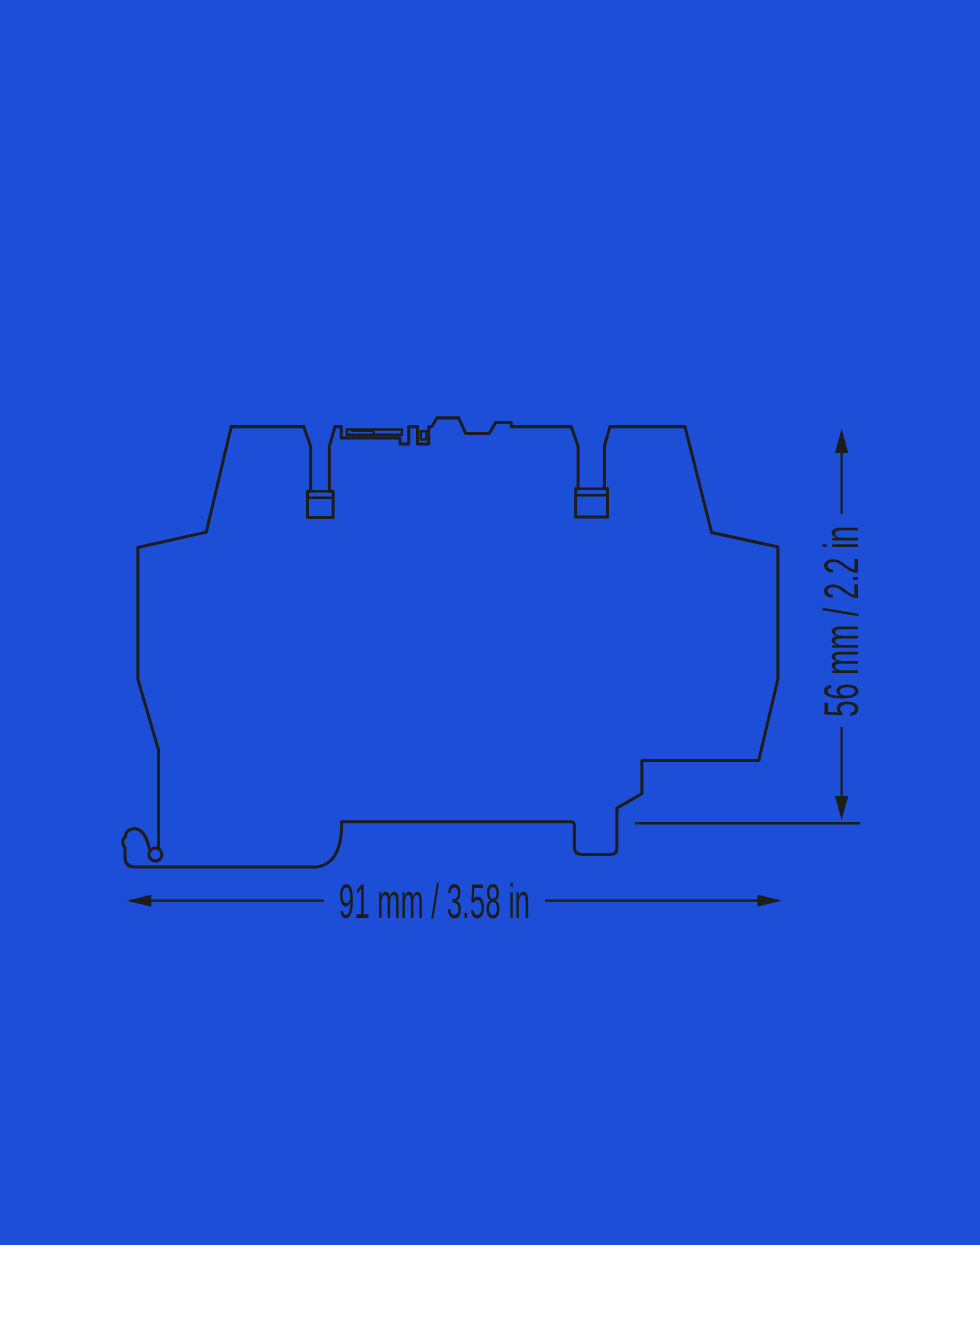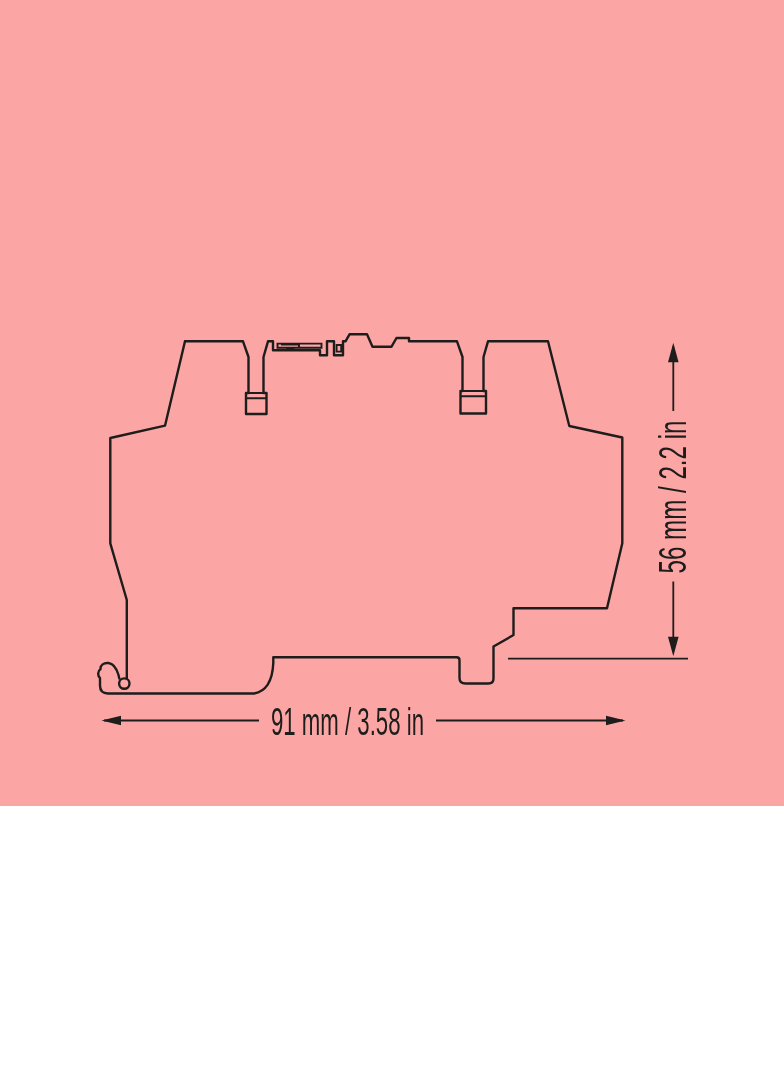--- a/index.html
+++ b/index.html
@@ -3,22 +3,22 @@
 <meta charset="utf-8">
 <style>
   html, body {
     margin: 0;
     padding: 0;
     background: #ffffff;
   }
   .stage {
     position: relative;
     width: 784px;
-    height: 806px;
-    background: #fca5a5;
+    height: 996px;
+    background: #1d4ed8;
     overflow: hidden;
   }
   svg {
     display: block;
   }
   .outline {
     fill: none;
     stroke: #1d1d1b;
     stroke-width: 2.4;
     stroke-linecap: round;

